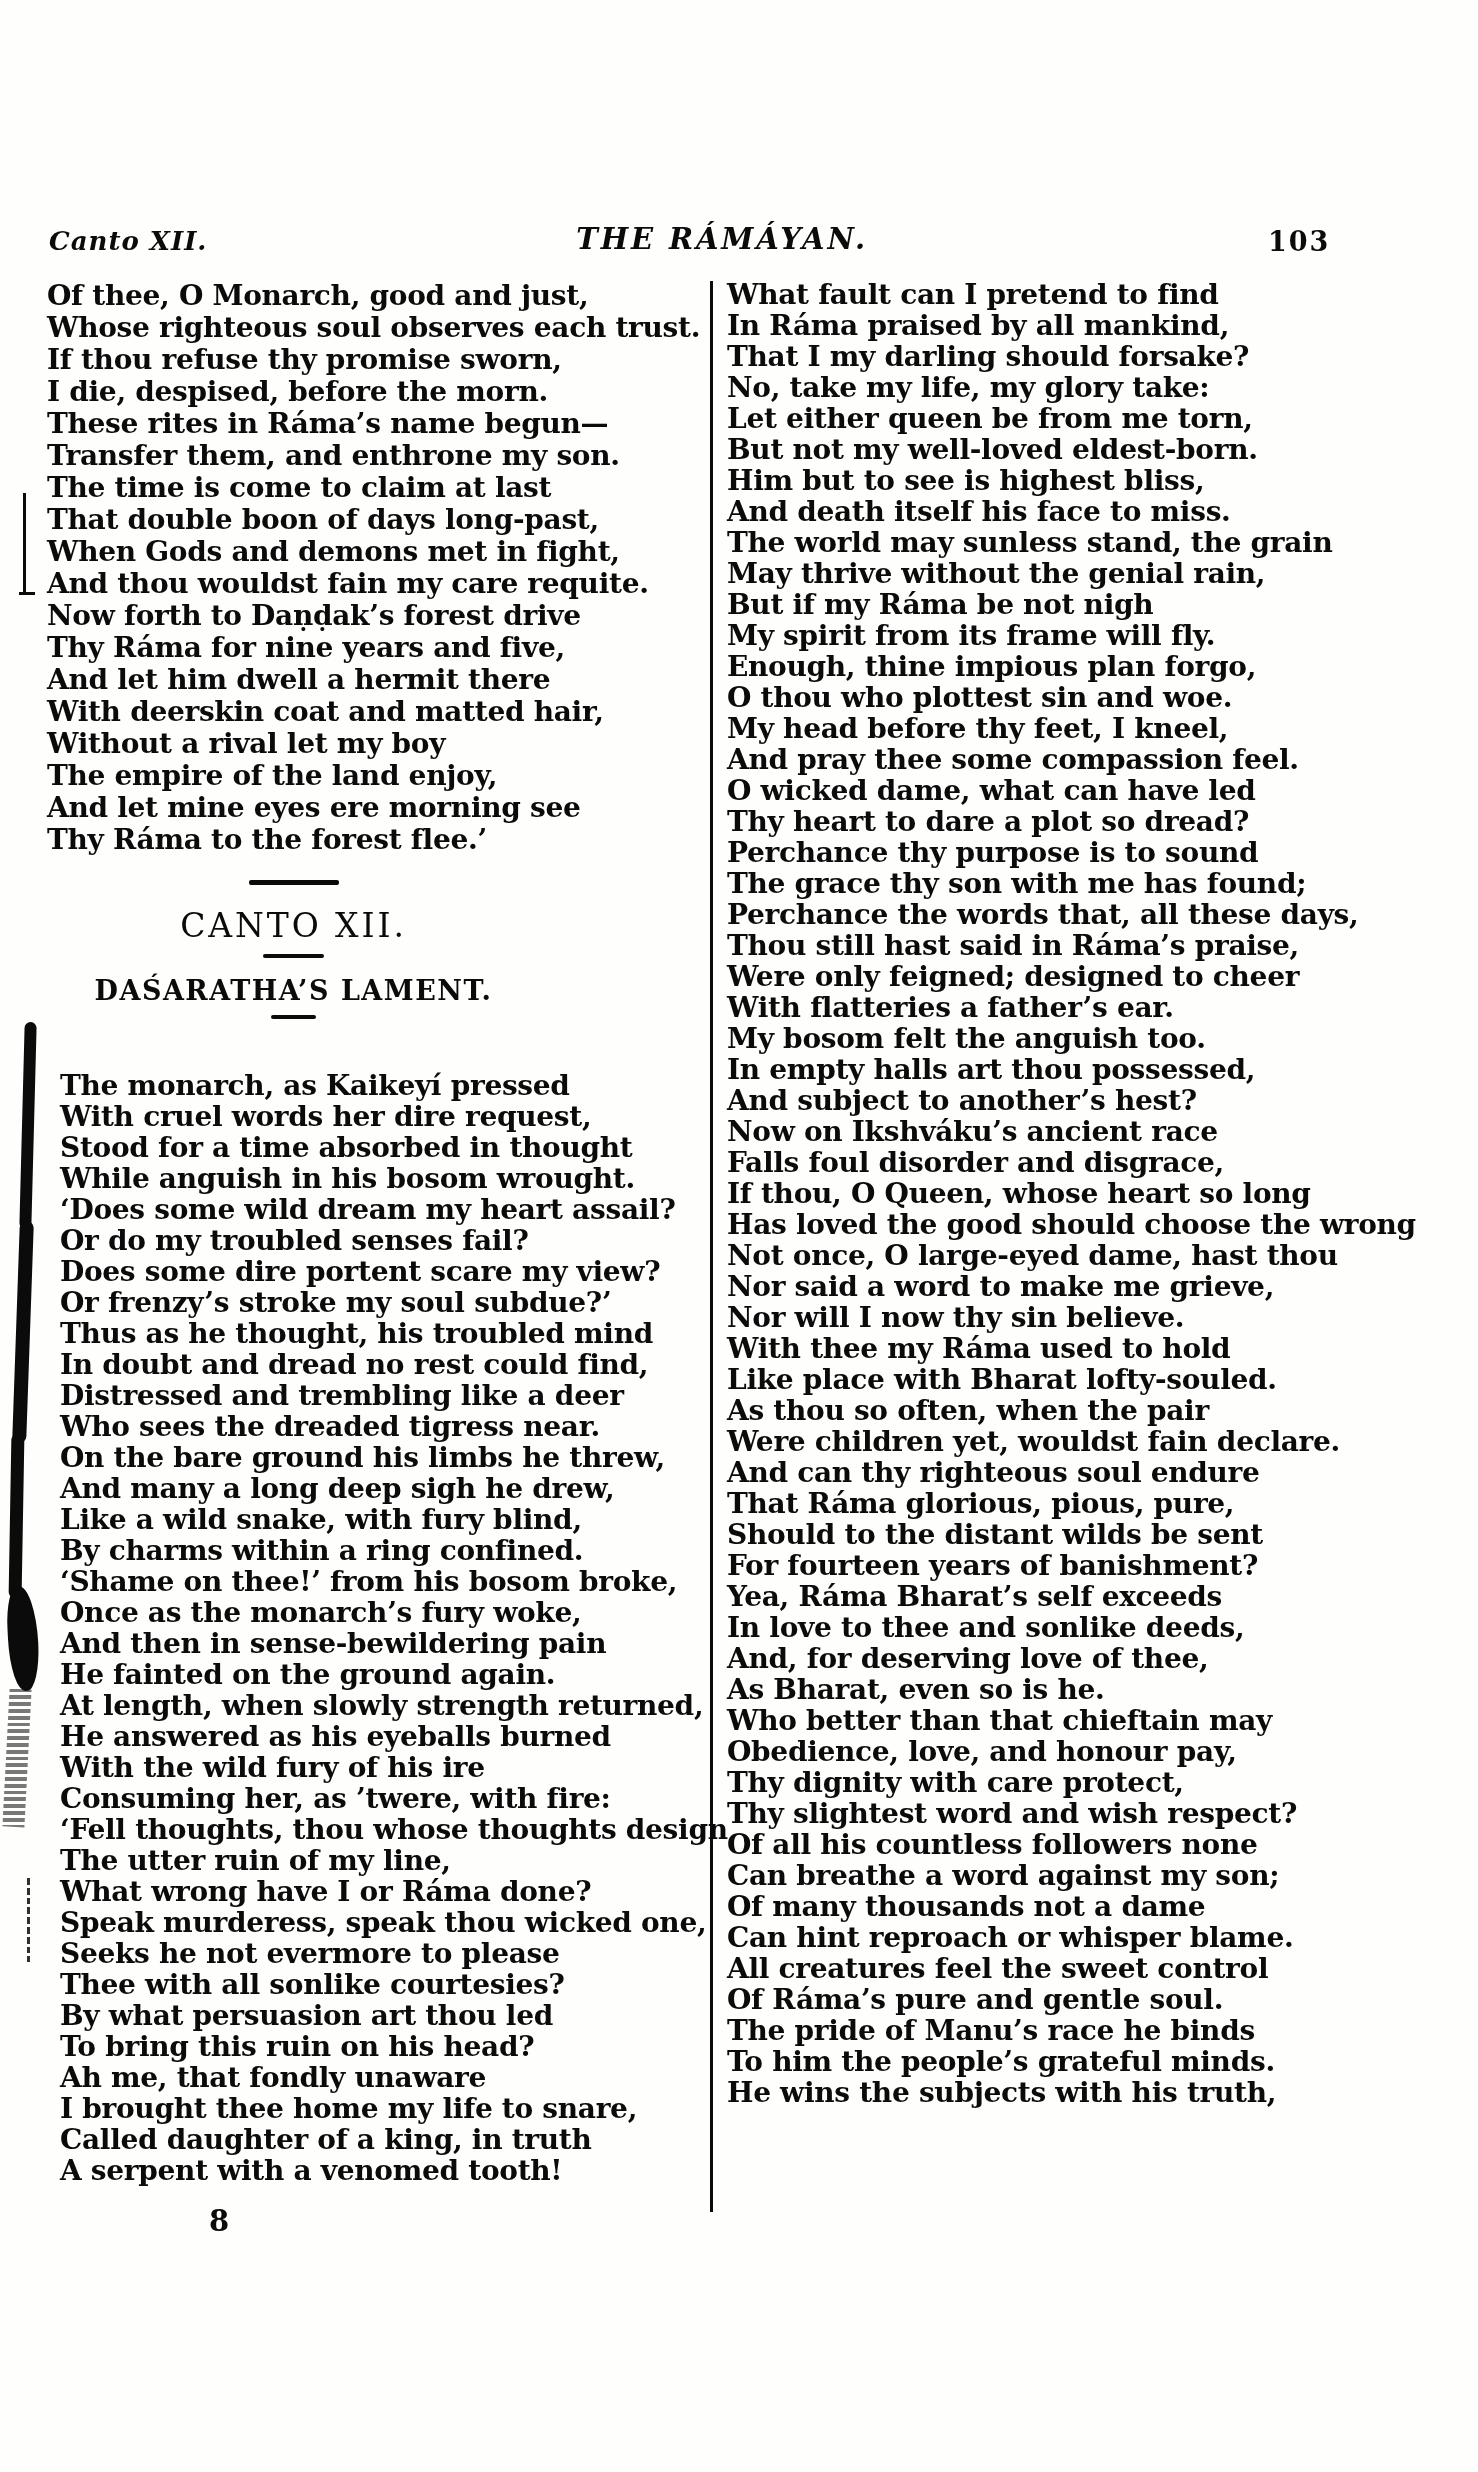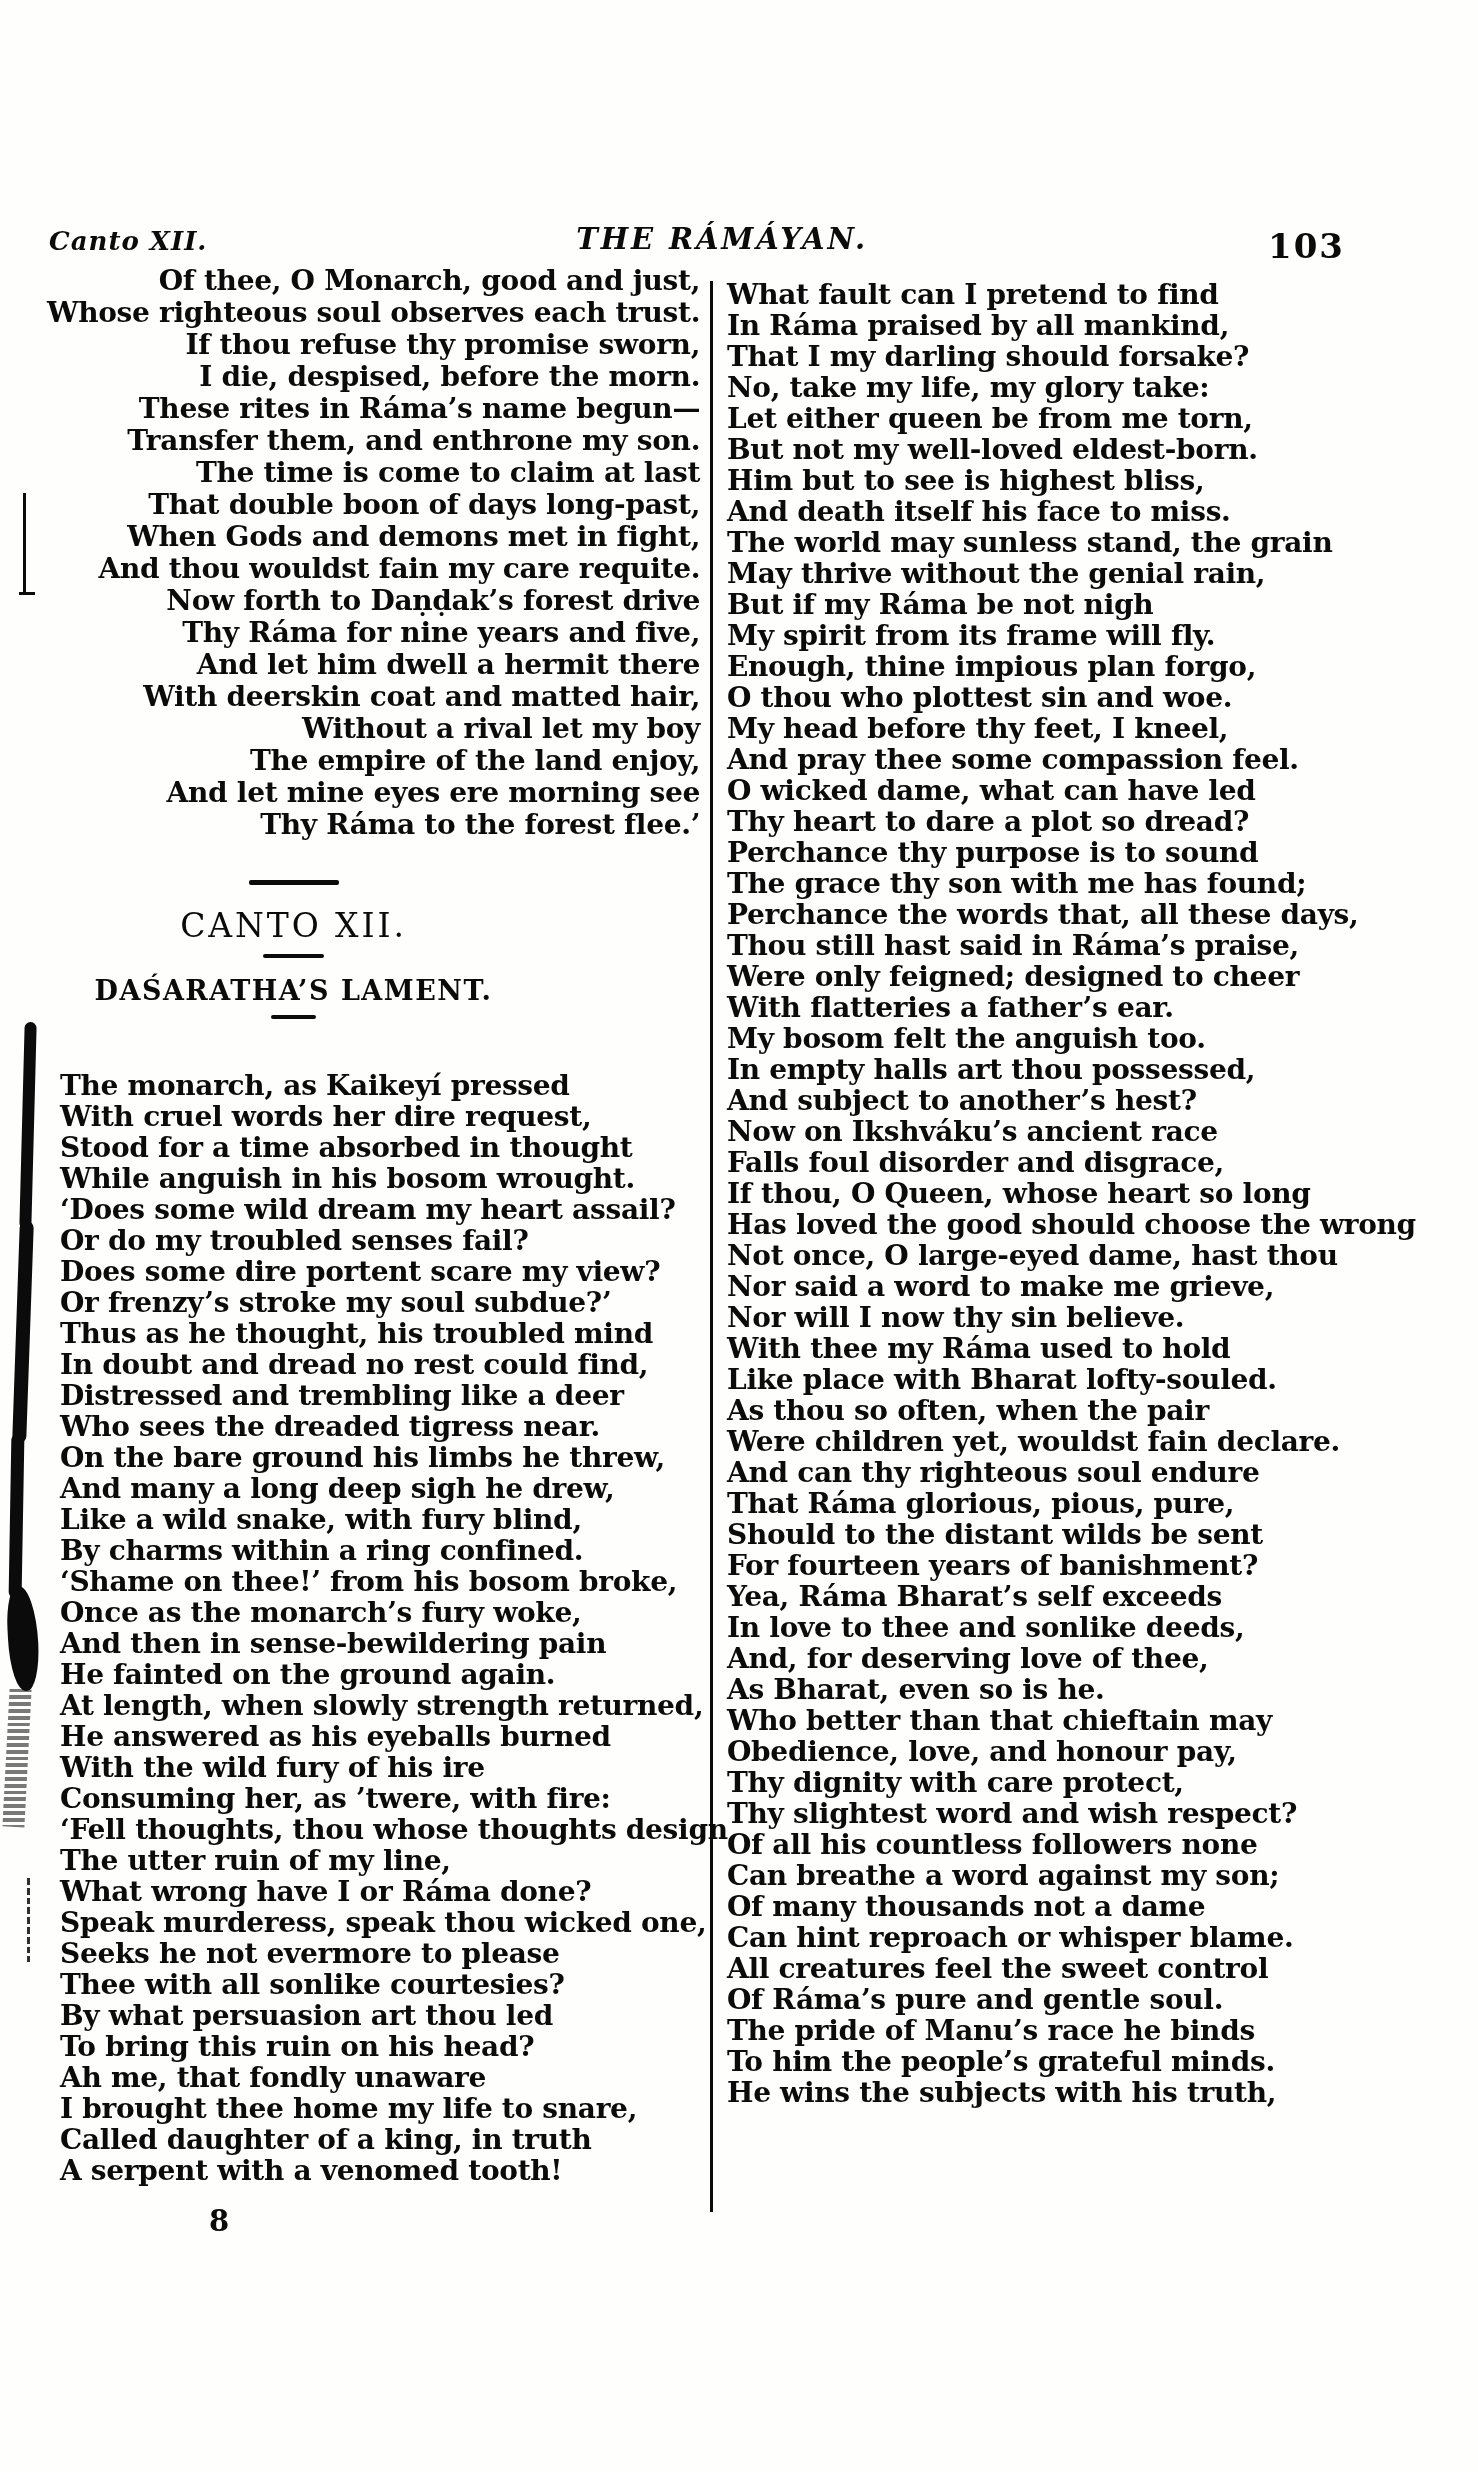--- a/index.html
+++ b/index.html
@@ -18,29 +18,29 @@
     letter-spacing:1px;
   }
   .hdr-title{
     position:absolute;left:507px;top:222px;width:361px;
     text-align:right;
     font-size:29px;font-style:italic;font-weight:bold;
     letter-spacing:2.9px;
   }
   .hdr-page{
     position:absolute;left:1268px;top:226px;
-    font-size:34px;font-weight:bold;letter-spacing:2px;
+    font-size:27px;font-weight:bold;letter-spacing:2px;
   }
   
   .poem-line{
     white-space:nowrap;
     font-size:28px;font-weight:bold;letter-spacing:-0.3px;
   }
   .block{position:absolute;}
-  .lc-block1{left:47px;top:265px;text-align:right;}
+  .lc-block1{left:47px;top:280px;}
   .lc-block1 .poem-line{line-height:32px;}
   .lc-block2{left:47px;top:1070px;}
   .lc-block2 .poem-line{line-height:31px;margin-left:13px;}
   .rc-block{left:727px;top:279px;}
   .rc-block .poem-line{line-height:31px;}
   
   .heading-group{
     position:absolute;left:47px;top:874px;width:493px;
     text-align:center;
   }

